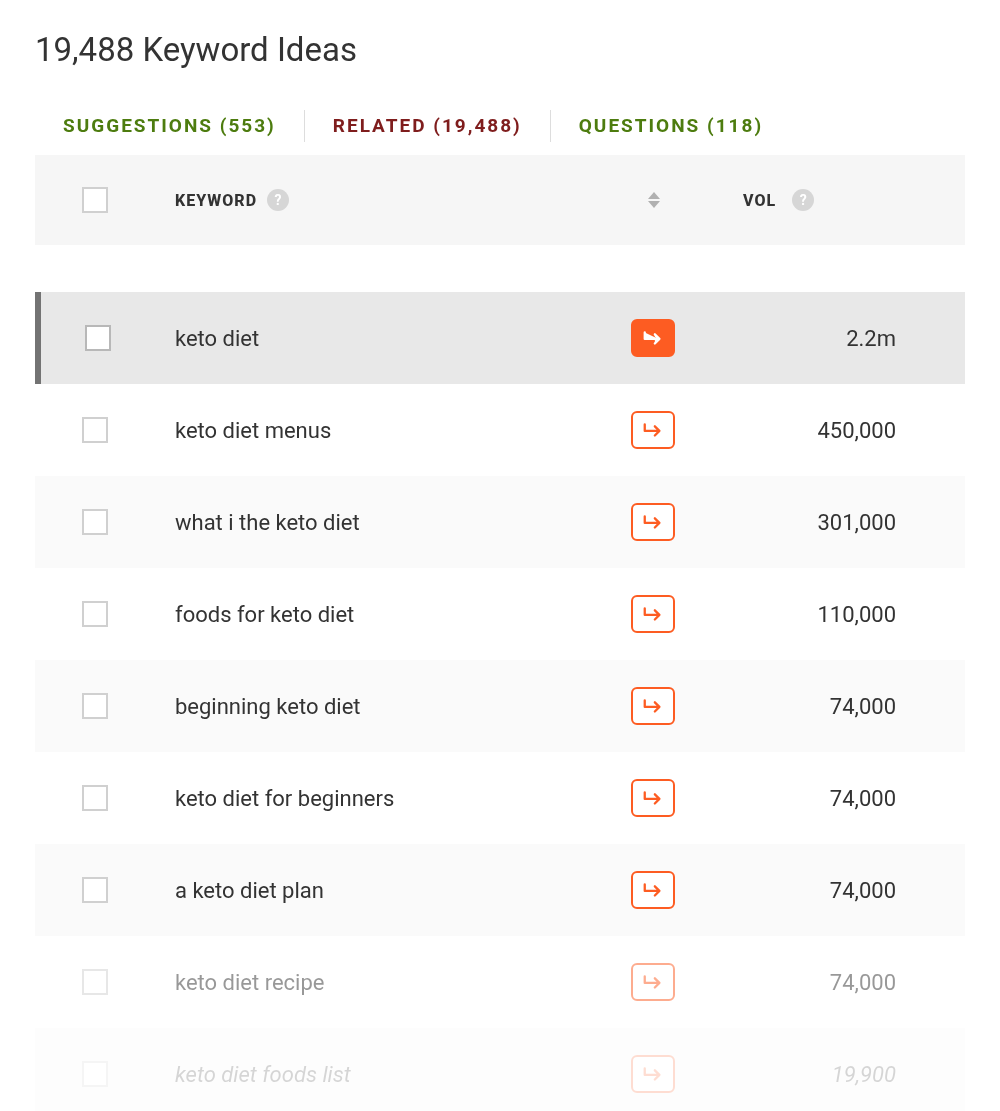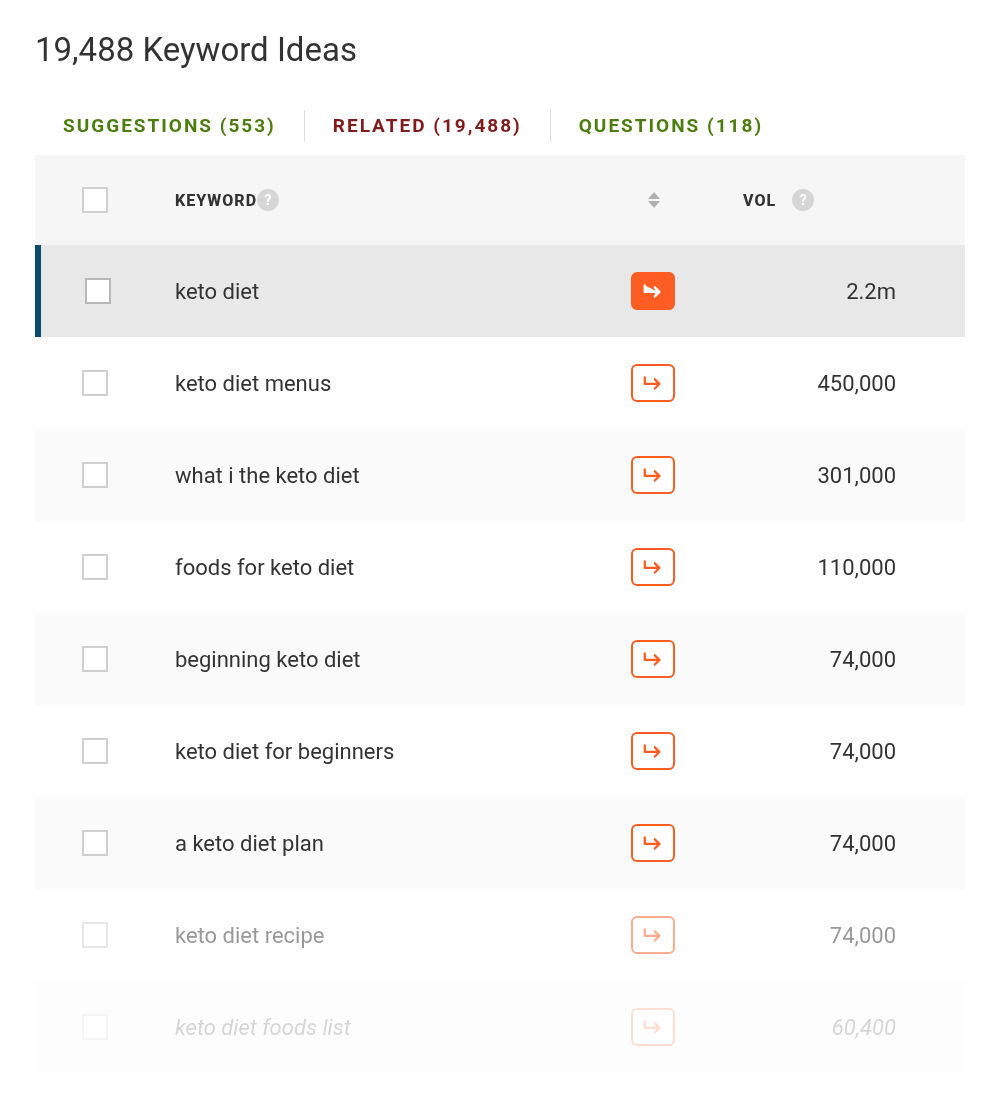--- a/index.html
+++ b/index.html
@@ -53,20 +53,21 @@
     .col-checkbox {
       width: 120px;
       display: flex;
       justify-content: center;
       align-items: center;
     }
     .col-keyword {
       flex: 1;
       display: flex;
       align-items: center;
+      gap: 10px;
       padding-left: 20px;
       position: relative;
     }
     .col-vol {
       width: 250px;
       display: flex;
       align-items: center;
       gap: 16px;
       padding-left: 28px;
     }
@@ -109,21 +110,22 @@
       border-top: 7px solid #b0b0b0;
     }
     .table-row {
       display: flex;
       align-items: center;
       height: 92px;
       position: relative;
     }
     .table-row.selected {
       background: #e8e8e8;
-      border-left: 6px solid #0c4a6e;
+      border-left: 6px solid #737373;
+      margin-top: 47px;
     }
     .table-row.selected .col-checkbox {
       width: 114px;
     }
     .table-row.alt {
       background: #fafafa;
     }
     .checkbox {
       width: 26px;
       height: 26px;
@@ -348,16 +350,16 @@
         <div class="checkbox"></div>
       </div>
     <div class="keyword-cell">
       <span class="keyword-text">keto diet foods list</span>
       <div class="expand-btn">
         <svg viewBox="0 0 24 18">
             <path d="M3 3 L3 10 L18 10 M14 5 L19 10 L14 15" fill="none" stroke-width="2.5" stroke-linecap="round" stroke-linejoin="round"></path>
           </svg>
       </div>
     </div>
-    <div class="vol-cell"><span class="vol-text">60,400</span></div>
+    <div class="vol-cell"><span class="vol-text">19,900</span></div>
   </div>
 
 </div>
 
 </body></html>

